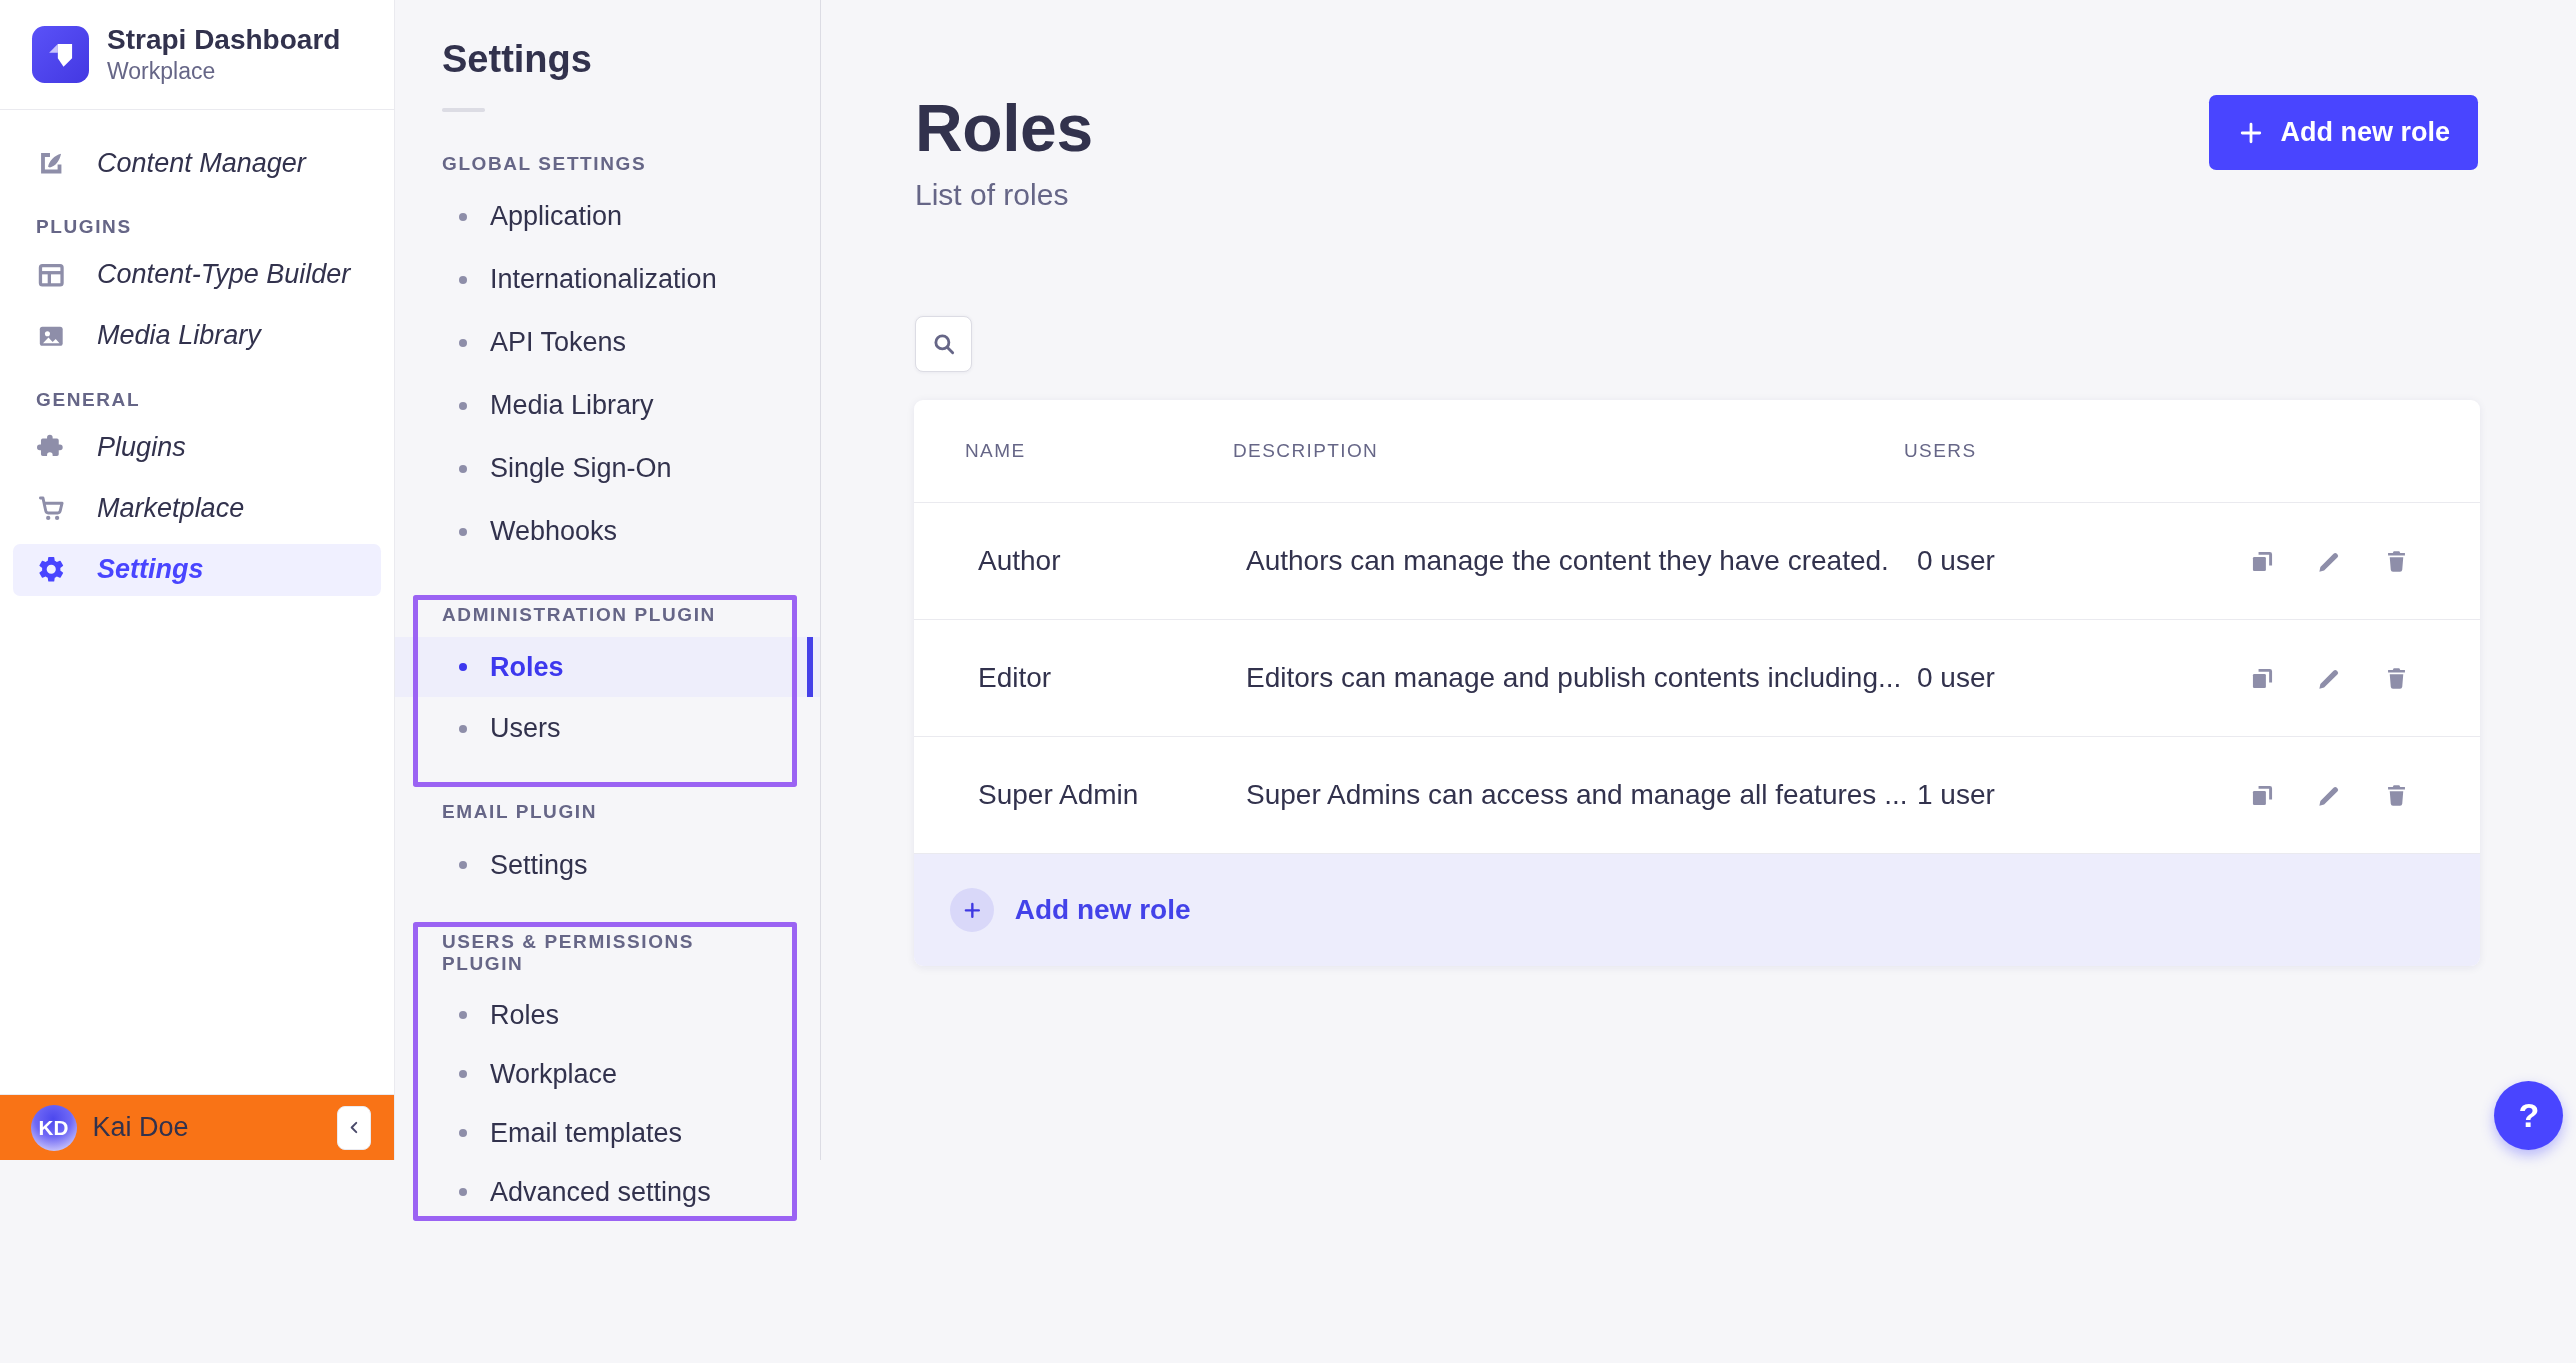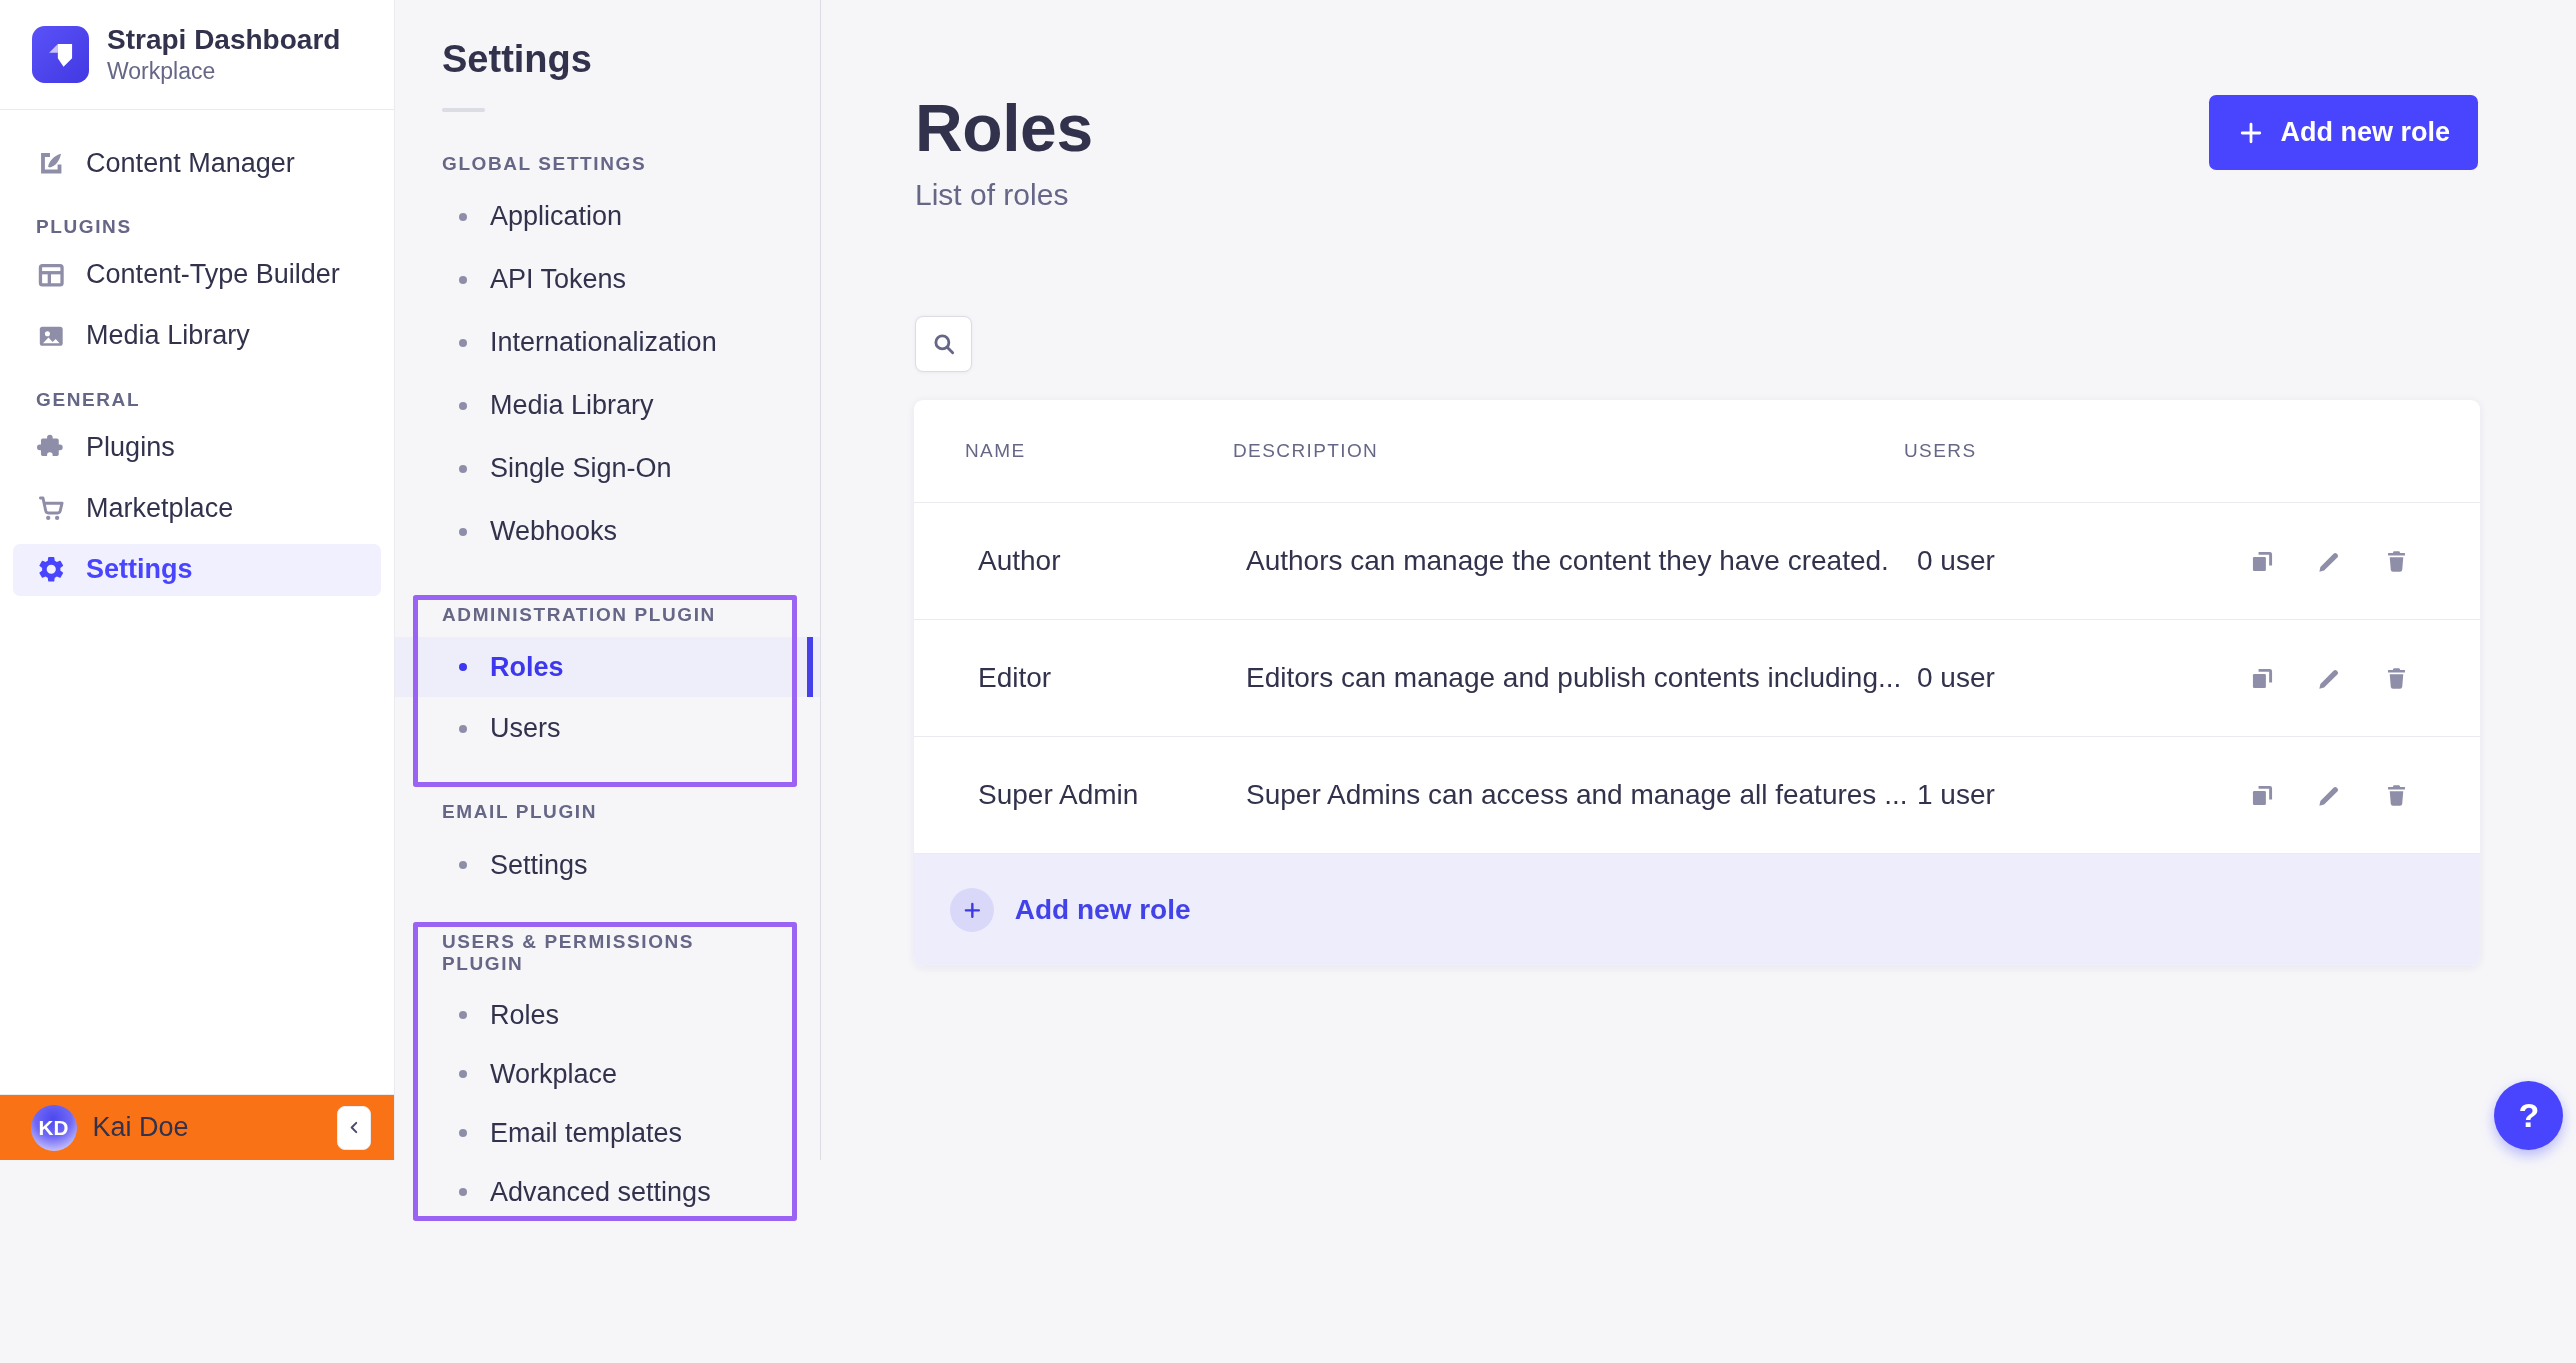--- a/index.html
+++ b/index.html
@@ -15,22 +15,22 @@
     padding-left:32px; border-bottom:1.8px solid #EAEAEF; }
   .brand-logo { width:57px; height:57px; border-radius:12.6px; flex:0 0 auto;
     background:linear-gradient(135deg,#5A52F8 0%,#4338E2 100%);
     display:flex; align-items:center; justify-content:center; }
   .brand-logo svg { width:38px; height:38px; }
   .brand-title { font-size:28px; font-weight:700; color:#32324D; line-height:1.15; }
   .brand-sub { font-size:23px; color:#666687; margin-top:2.7px; }
 
   .side-nav { padding-top:18px; }
   .nav-row { height:52px; margin:9px 12.6px 5.4px; border-radius:7.2px; display:flex;
-    align-items:center; gap:20px; padding-left:23px; font-size:27px; font-weight:500;
-    color:#32324D; cursor:pointer; }
+    align-items:center; gap:31px; padding-left:23px; font-size:27px; font-weight:500;
+    color:#32324D; cursor:pointer;font-style:italic; }
   .nav-row .ico { width:30.5px; height:30.5px; color:#8E8EA9; flex:0 0 auto; display:flex; }
   .nav-row .ico svg { width:30.5px; height:30.5px; }
   .nav-row.selected { background:#F0F0FF; color:#4945FF; font-weight:600; }
   .nav-row.selected .ico { color:#4945FF; }
   .nav-section-label { margin:27px 0 10.8px 36px; font-size:19px; font-weight:700;
     letter-spacing:1.6px; color:#666687; }
 
   .user-area { position:absolute; left:0; right:0; bottom:0; height:66px;
     background:#f97316; border-top:1.8px solid #EAEAEF; display:flex; align-items:center;
     gap:16px; padding:0 23px 0 30.5px; }
@@ -218,25 +218,25 @@
 
     <div>
       <div class="subnav-section-label">GLOBAL SETTINGS</div>
       <div class="subnav-items">
         <div class="subnav-item">
           <span class="bullet"></span>
           <span>Application</span>
         </div>
         <div class="subnav-item">
           <span class="bullet"></span>
+          <span>Internationalization</span>
+        </div>
+        <div class="subnav-item">
+          <span class="bullet"></span>
           <span>API Tokens</span>
-        </div>
-        <div class="subnav-item">
-          <span class="bullet"></span>
-          <span>Internationalization</span>
         </div>
         <div class="subnav-item">
           <span class="bullet"></span>
           <span>Media Library</span>
         </div>
         <div class="subnav-item">
           <span class="bullet"></span>
           <span>Single Sign-On</span>
         </div>
         <div class="subnav-item">

